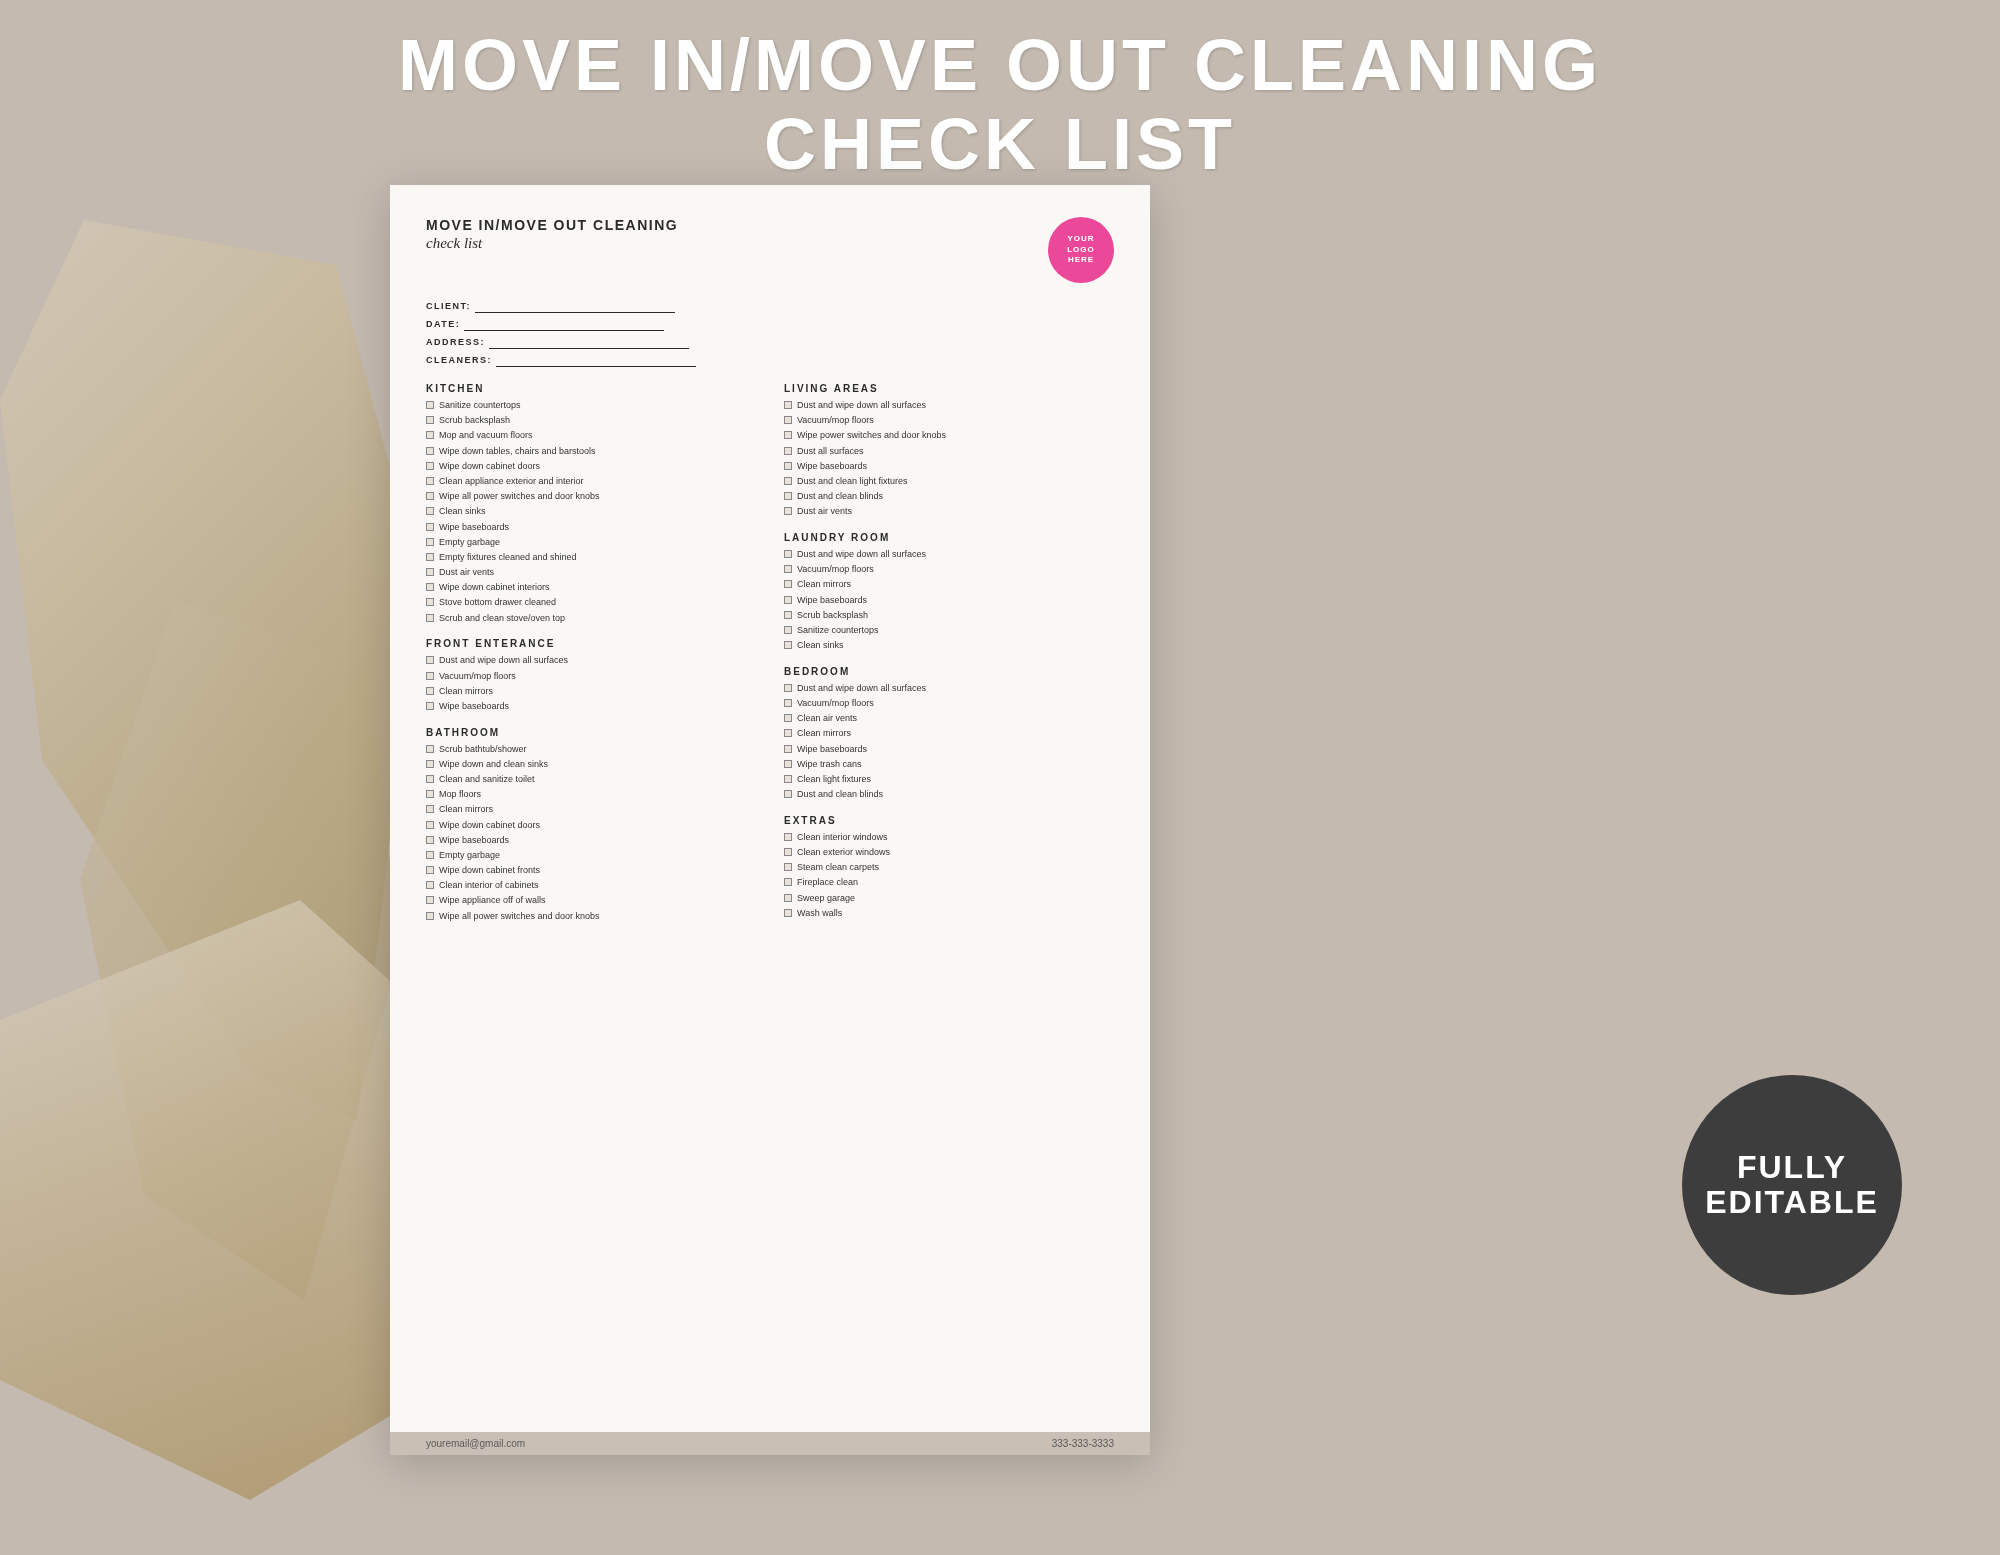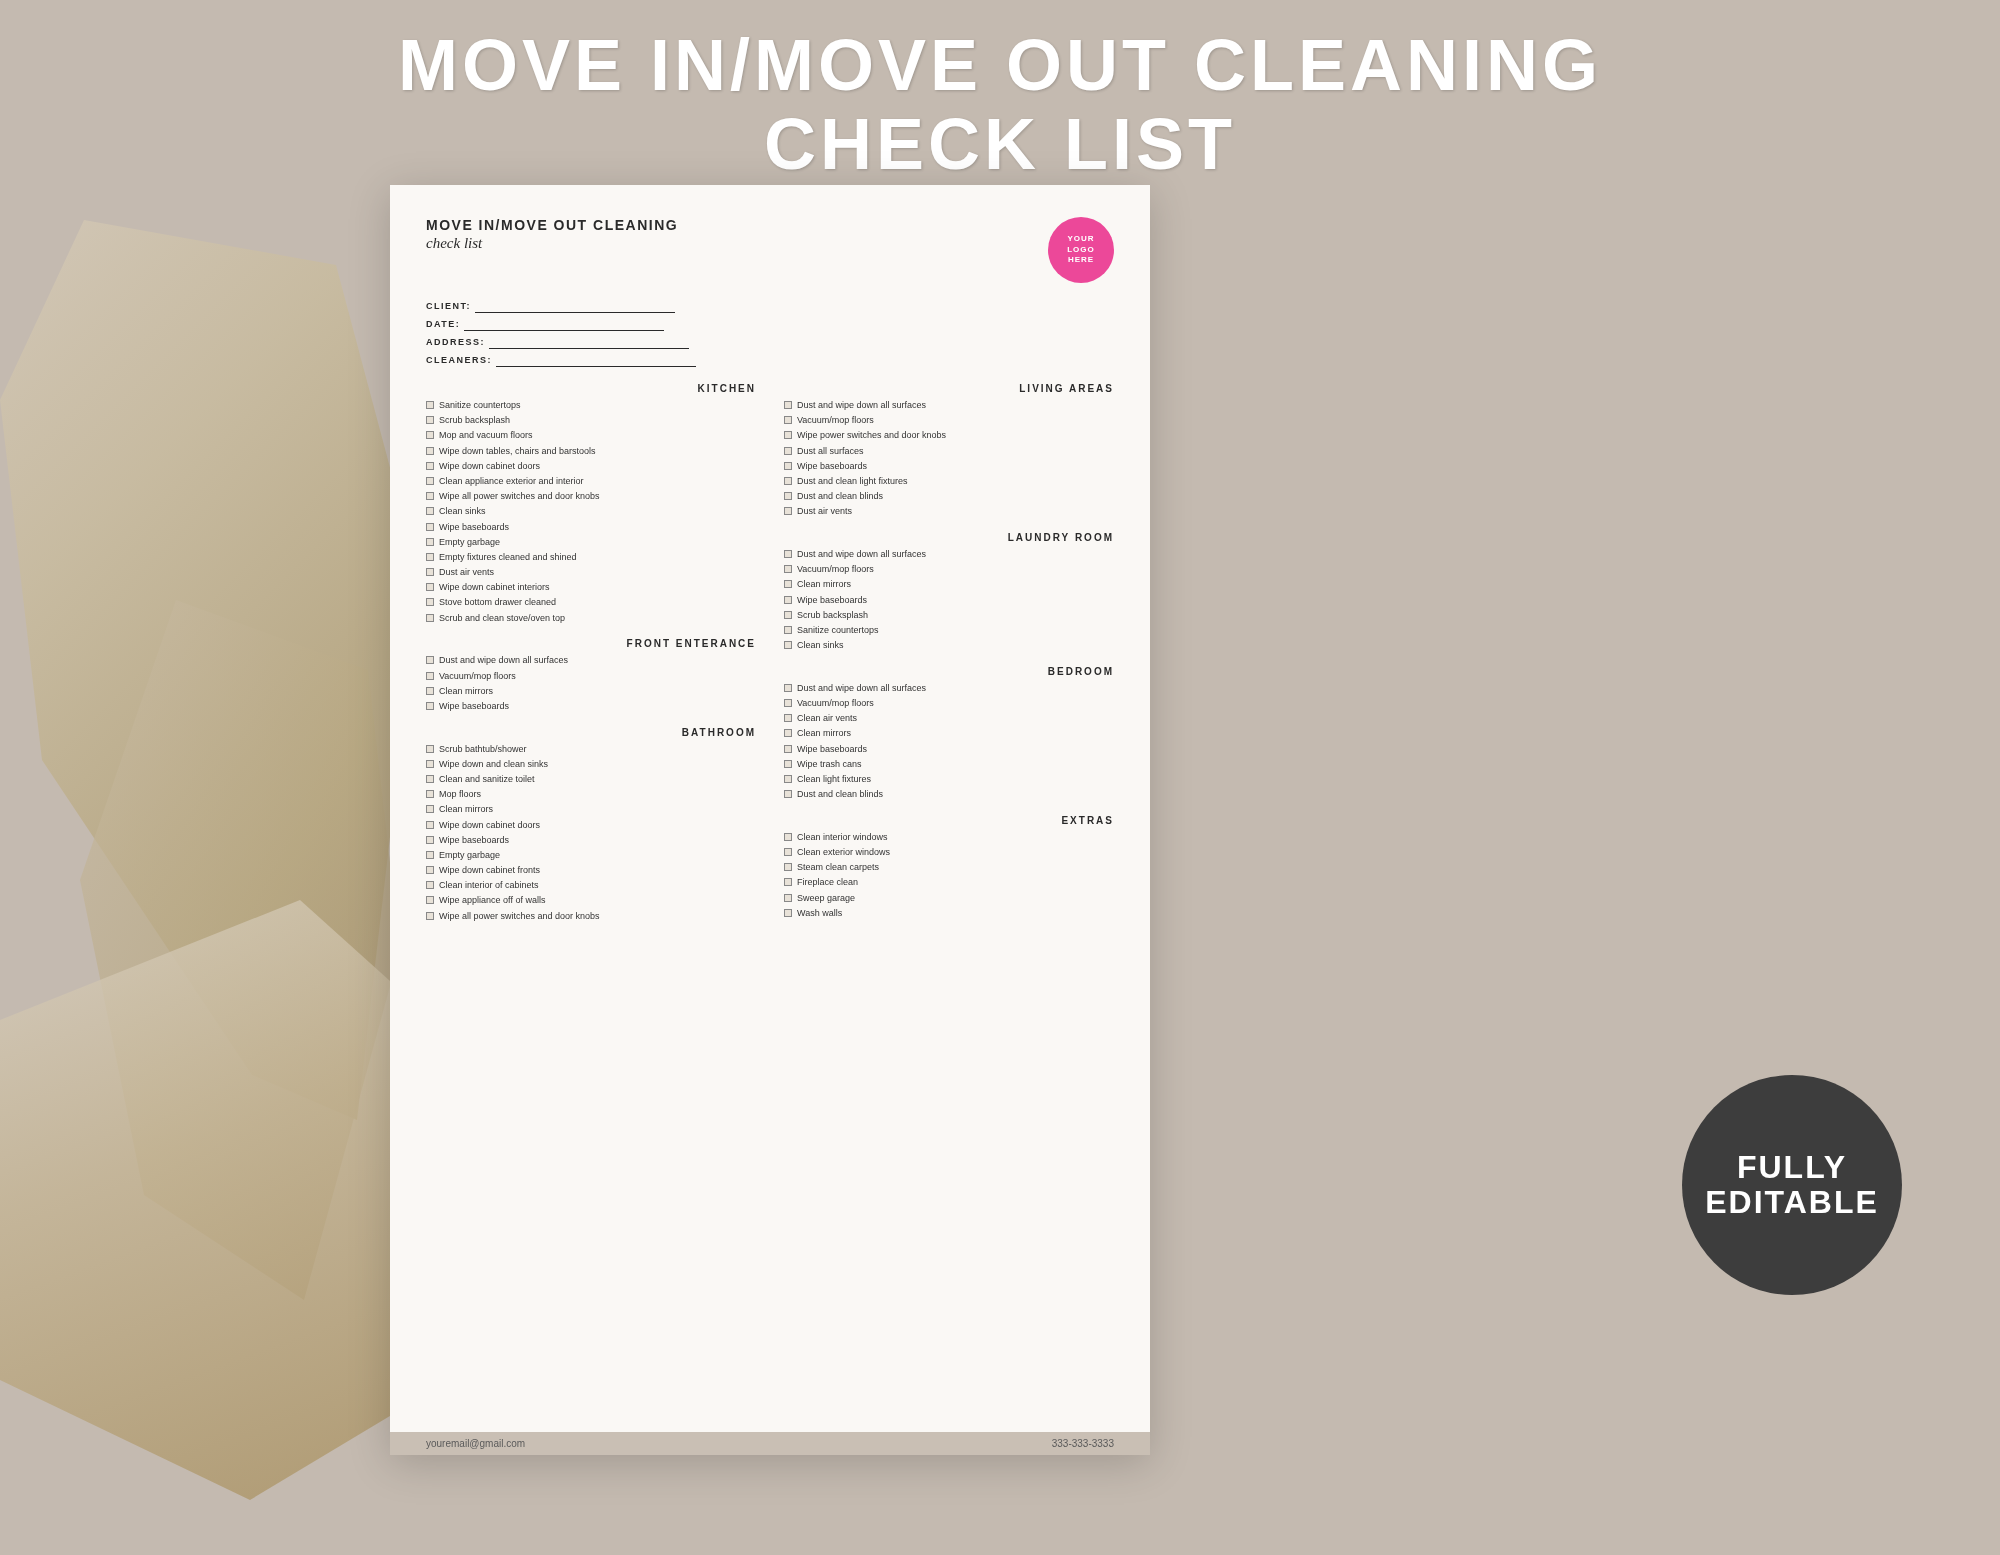--- a/index.html
+++ b/index.html
@@ -153,21 +153,20 @@
       flex: 1;
       border-bottom: 1px solid #2a2a2a;
       height: 12px;
       max-width: 200px;
     }
 
     
     .two-col {
       display: flex;
       gap: 28px;
-      text-align: right;
     }
     .col-left { flex: 1; }
     .col-right { flex: 1; }
 
     
     .section { margin-bottom: 14px; }
     .section-title {
       font-family: 'Arial', sans-serif;
       font-size: 10px;
       letter-spacing: 2px;

